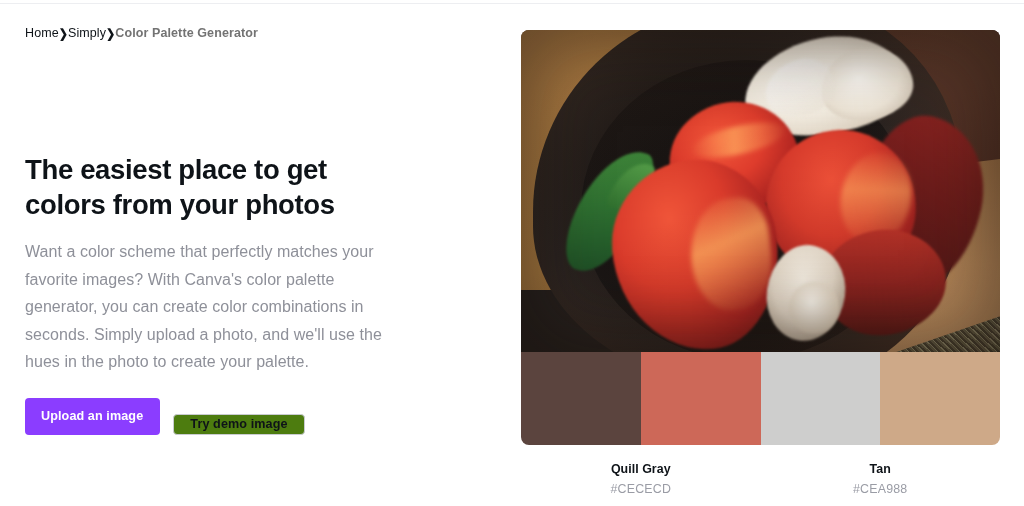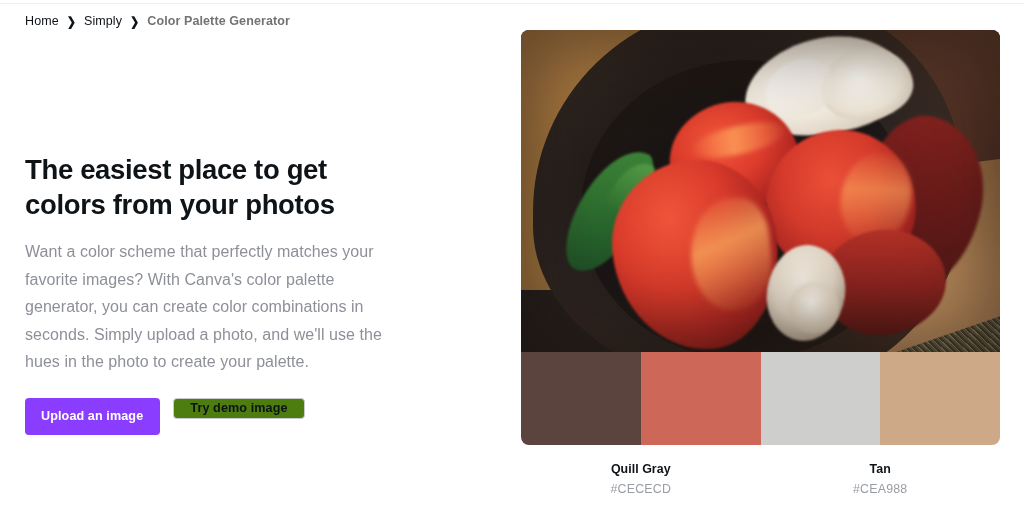--- a/index.html
+++ b/index.html
@@ -31,25 +31,24 @@
     top: 3px;
     left: 0;
     width: 1024px;
     height: 1px;
     background: #EDEEF1;
   }
 
   
   .breadcrumb {
     position: absolute;
-    top: 15px;
+    top: 27px;
     left: 25px;
     display: flex;
     align-items: center;
-    gap: 8px;
     font-size: 12.5px;
     line-height: 1;
   }
   .crumb-link {
     color: #0E1318;
     text-decoration: none;
     white-space: nowrap;
     letter-spacing: .1px;
   }
   .crumb-current {
@@ -89,21 +88,21 @@
     font-size: 16px;
     line-height: 1.72;
     color: #8E9099;
     max-width: 373px;
     margin: 0 0 22px 0;
     letter-spacing: .05px;
   }
 
   .hero-actions {
     display: flex;
-    align-items: flex-start;
+    align-items: flex-end;
     gap: 13px;
   }
 
   .btn {
     font-family: "Liberation Sans", sans-serif;
     font-size: 12.6px;
     font-weight: bold;
     border-radius: 4px;
     cursor: pointer;
     white-space: nowrap;

